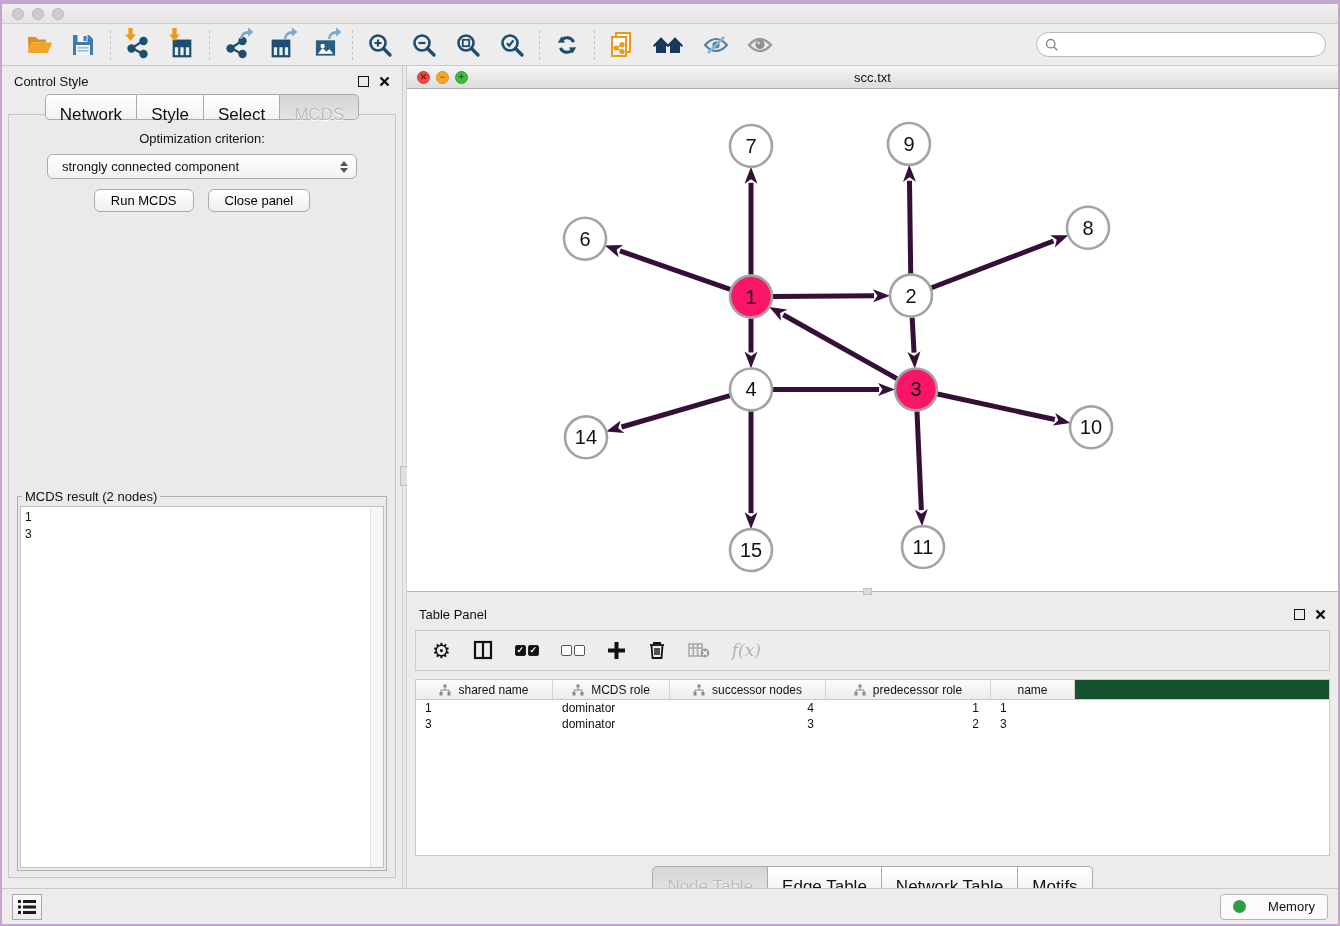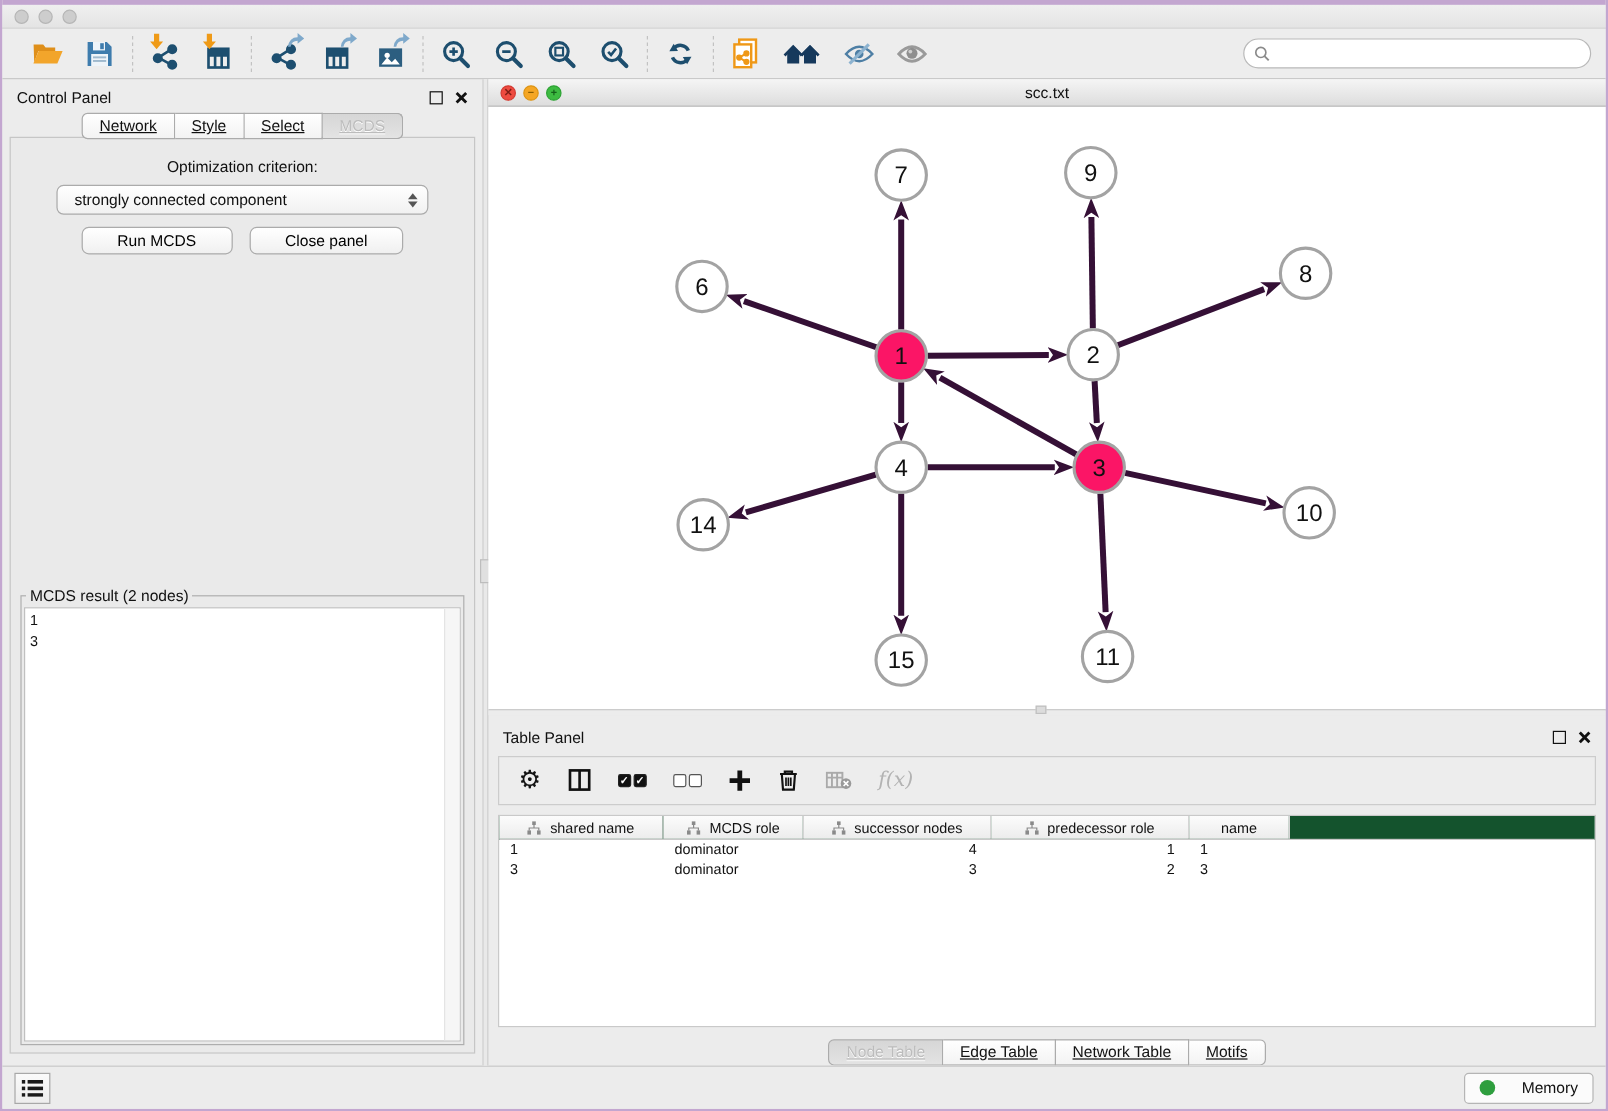--- a/index.html
+++ b/index.html
@@ -33,38 +33,38 @@
 
   
   .control-panel { width:400px; display:flex; flex-direction:column; padding-top:6px; background:#ececec; }
   .panel-header { display:flex; align-items:center; padding:0 12px; height:18px; }
   .panel-title { font-size:13px; color:#111; flex:1; }
   .panel-hdr-icons { display:flex; gap:10px; align-items:center; }
   .float-icon { width:11px; height:11px; border:1.6px solid #111; background:transparent; }
   .close-icon svg { display:block; }
 
   .tabs-row { display:flex; justify-content:center; margin-top:4px; height:22px; position:relative; z-index:2; }
-  .tab { font-size:13px; padding:2px 14px; background:linear-gradient(#ffffff,#f3f3f3);
-         border:1px solid #ababab; border-left-width:0; line-height:16px; color:#111; cursor:default;text-decoration:underline; }
+  .tab { font-size:17px; padding:12px 14px; background:linear-gradient(#ffffff,#f3f3f3);
+         border:1px solid #ababab; border-left-width:0; line-height:16px; color:#111; cursor:default; }
   .tab:first-child { border-left-width:1px; border-radius:5px 0 0 5px; }
   .tab:last-child { border-radius:0 5px 5px 0; }
   .tab.selected { background:linear-gradient(#d6d6d6,#e3e3e3); color:#bcbcbc; text-shadow:0 1px 0 #fff; }
 
   .cp-inner { flex:1; margin:-2px 6px 10px 6px; border:1px solid #c6c6c6; background:#eaeaea;
               display:flex; flex-direction:column; min-height:0; }
   .opt-label { text-align:center; margin-top:16px; font-size:13px; }
   .dropdown { margin:8px 38px 0 38px; height:25px; border:1px solid #ababab; border-radius:6px;
               background:linear-gradient(#ffffff,#f1f1f1); display:flex; align-items:center; padding:0 8px 0 14px; font-size:13px; }
   .dropdown .dd-label { flex:1; }
   .dd-chevrons { display:flex; flex-direction:column; gap:2px; align-items:center; }
   .dd-chevrons i { display:block; width:0; height:0; border-left:4px solid transparent; border-right:4px solid transparent; }
   .dd-chevrons i.up { border-bottom:5px solid #555; }
   .dd-chevrons i.down { border-top:5px solid #555; }
   .btn-row { display:flex; justify-content:center; gap:14px; margin-top:10px; }
-  .mac-btn { font-size:13px; font-family:"Liberation Sans",sans-serif; padding:3px 29px; border:1px solid #ababab;
+  .mac-btn { font-size:13px; font-family:"Liberation Sans",sans-serif; padding:3px 16px; border:1px solid #ababab;
              border-radius:6px; background:linear-gradient(#ffffff,#f0f0f0); cursor:default; }
   .cp-spacer { height:277px; flex:0 0 auto; }
   .result-fieldset { flex:1; margin:0 8px 6px 8px; border:1px solid #aeaeae; padding:2px;
                      display:flex; flex-direction:column; min-height:0; }
   .result-fieldset legend { font-size:13px; padding:0 3px; margin-left:2px; }
   .result-box { flex:1; background:#fff; border:1px solid #c0c0c0; position:relative; overflow:hidden; }
   .result-text { font-size:12px; line-height:17px; padding:2px 4px; white-space:pre; }
   .result-scroll { position:absolute; top:0; right:0; bottom:0; width:13px; background:#f6f6f6; border-left:1px solid #e4e4e4; }
 
   
@@ -309,21 +309,21 @@
         <line x1="10" y1="10" x2="14" y2="14" stroke="#8a8a8a" stroke-width="1.8"></line>
       </svg>
       <input type="text" placeholder="" style="">
     </div>
   </div>
 
   <div class="main">
 
     <div class="control-panel">
       <div class="panel-header">
-        <span class="panel-title">Control Panel</span>
+        <span class="panel-title">Control Style</span>
         <span class="panel-hdr-icons">
           <span class="float-icon"></span>
           <span class="close-icon">
             <svg width="11" height="11" viewBox="0 0 11 11">
                 <path d="M1.5 1.5 L9.5 9.5 M9.5 1.5 L1.5 9.5" stroke="#111" stroke-width="2.4"></path>
               </svg>
           </span>
         </span>
       </div>
       <div class="tabs-row" id="cp-tabs">

